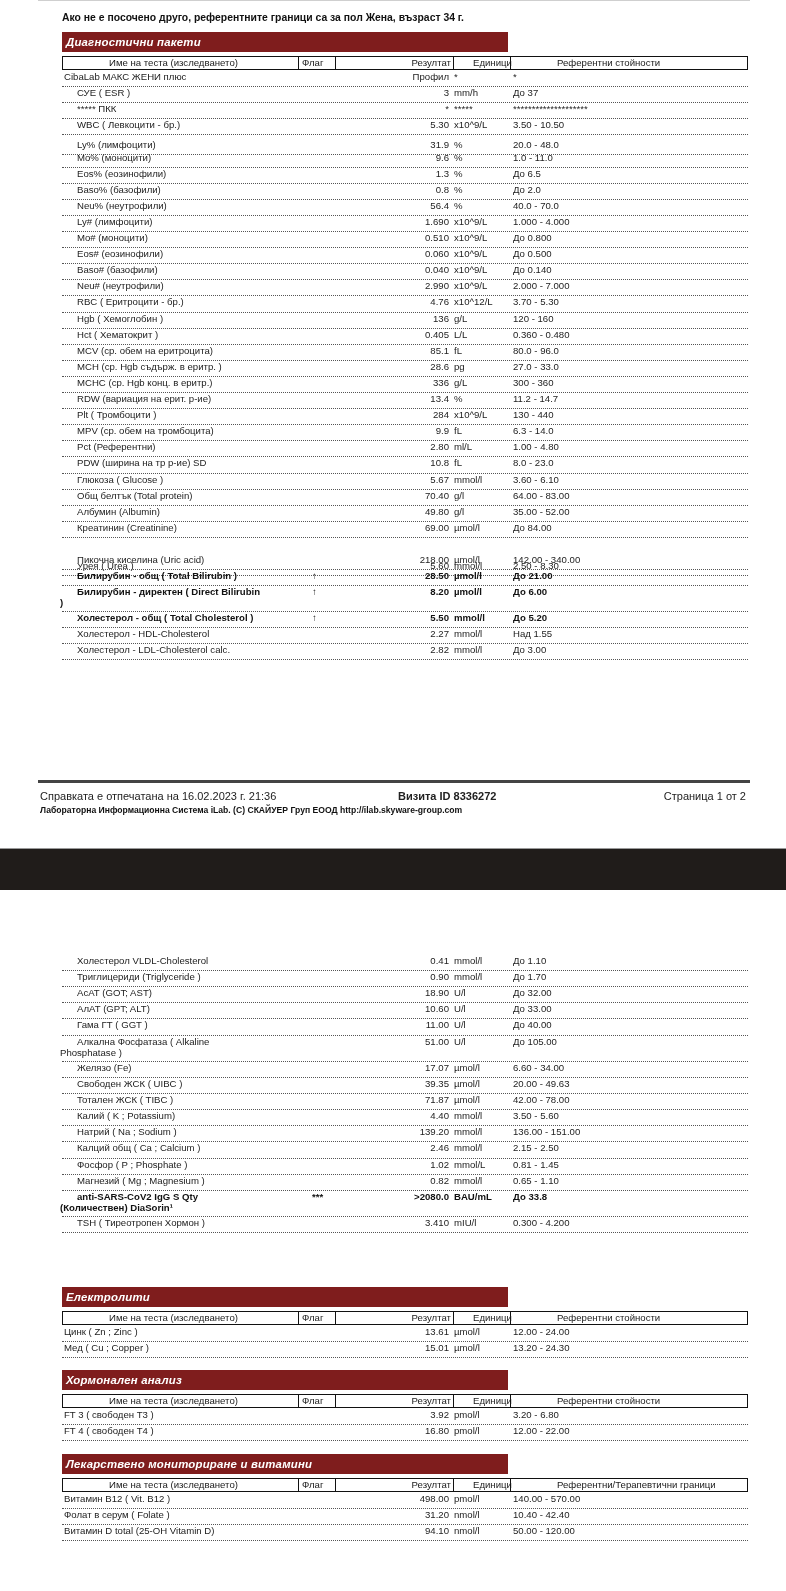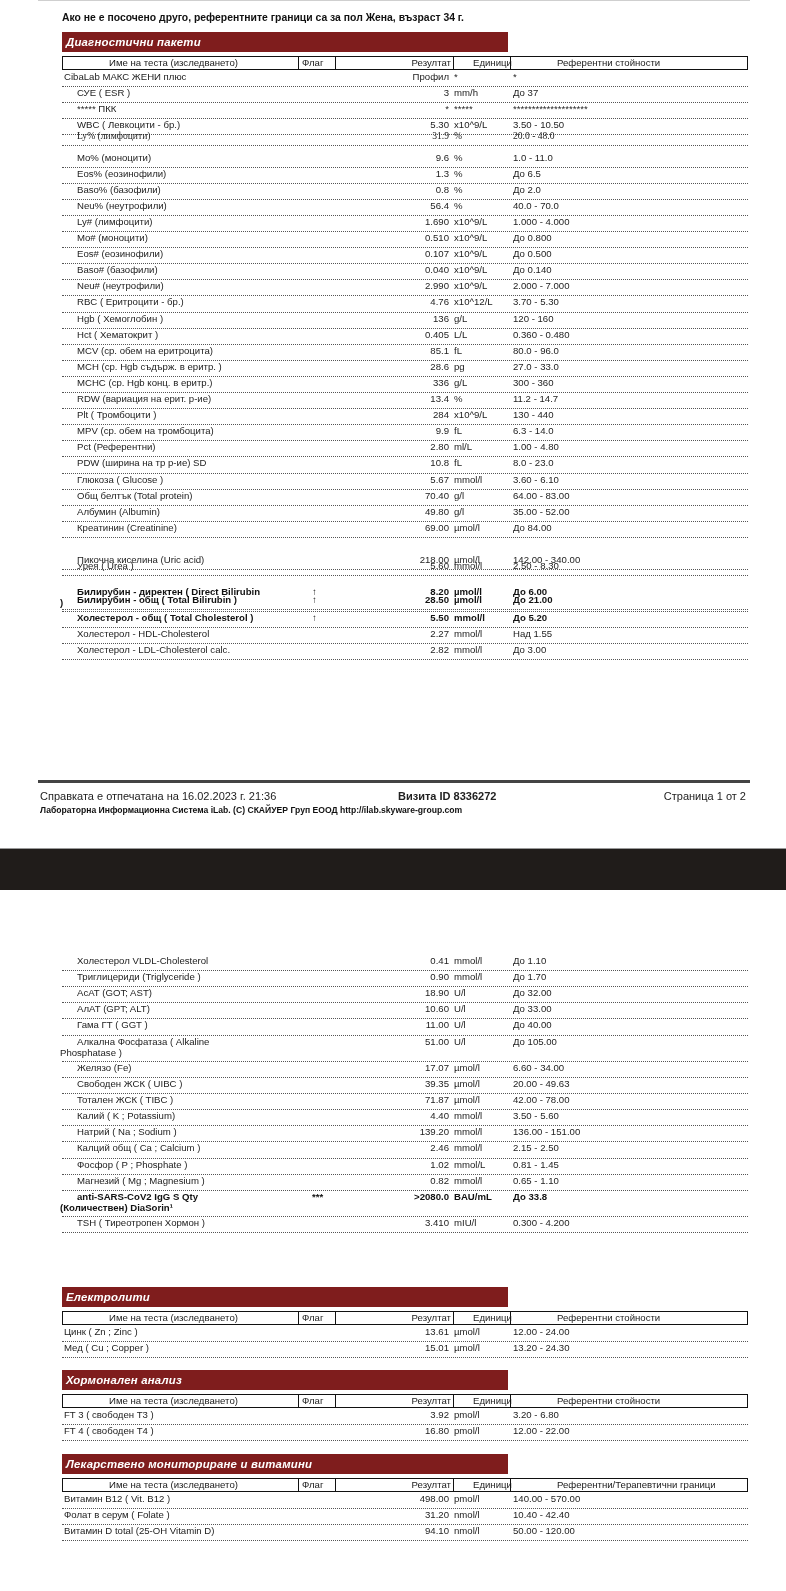--- a/index.html
+++ b/index.html
@@ -75,21 +75,21 @@
       <span class="c-unit">*****</span>
       <span class="c-ref">********************</span>
     </div>
     <div class="row dotted" style="top: 119.3px; height: 15.2px;">
       <span class="c-name indent">WBC ( Левкоцити - бр.)</span>
       <span class="c-flag"></span>
       <span class="c-res">5.30</span>
       <span class="c-unit">x10^9/L</span>
       <span class="c-ref">3.50 - 10.50</span>
     </div>
-    <div class="row dotted" style="top: 130px; height: 15.2px; font-family: Liberation Serif, serif;">
+    <div class="row dotted" style="top: 139px; height: 15.2px;">
       <span class="c-name indent">Ly% (лимфоцити)</span>
       <span class="c-flag"></span>
       <span class="c-res">31.9</span>
       <span class="c-unit">%</span>
       <span class="c-ref">20.0 - 48.0</span>
     </div>
     <div class="row dotted" style="top: 151.5px; height: 15.2px;">
       <span class="c-name indent">Mo% (моноцити)</span>
       <span class="c-flag"></span>
       <span class="c-res">9.6</span>
@@ -127,21 +127,21 @@
     <div class="row dotted" style="top: 232px; height: 15.2px;">
       <span class="c-name indent">Mo# (моноцити)</span>
       <span class="c-flag"></span>
       <span class="c-res">0.510</span>
       <span class="c-unit">x10^9/L</span>
       <span class="c-ref">До 0.800</span>
     </div>
     <div class="row dotted" style="top: 248.1px; height: 15.2px;">
       <span class="c-name indent">Eos# (еозинофили)</span>
       <span class="c-flag"></span>
-      <span class="c-res">0.107</span>
+      <span class="c-res">0.060</span>
       <span class="c-unit">x10^9/L</span>
       <span class="c-ref">До 0.500</span>
     </div>
     <div class="row dotted" style="top: 264.2px; height: 15.2px;">
       <span class="c-name indent">Baso# (базофили)</span>
       <span class="c-flag"></span>
       <span class="c-res">0.040</span>
       <span class="c-unit">x10^9/L</span>
       <span class="c-ref">До 0.140</span>
     </div>
@@ -264,21 +264,21 @@
       <span class="c-unit">mmol/l</span>
       <span class="c-ref">2.50 - 8.30</span>
     </div>
     <div class="row dotted" style="top: 554px; height: 15.2px;">
       <span class="c-name indent">Пикочна киселина (Uric acid)</span>
       <span class="c-flag"></span>
       <span class="c-res">218.00</span>
       <span class="c-unit">µmol/l</span>
       <span class="c-ref">142.00 - 340.00</span>
     </div>
-    <div class="row dotted bold" style="top: 570.1px; height: 15.2px; margin-top: 24px;">
+    <div class="row dotted bold" style="top: 570.1px; height: 15.2px;">
       <span class="c-name indent">Билирубин - общ ( Total Bilirubin )</span>
       <span class="c-flag">↑</span>
       <span class="c-res">28.50</span>
       <span class="c-unit">µmol/l</span>
       <span class="c-ref">До 21.00</span>
     </div>
     <div class="row dotted bold" style="top: 586.2px; height: 25px;">
       <span class="wrap2" style="left: -2px;">)</span>
       <span class="c-name indent">Билирубин - директен ( Direct Bilirubin</span>
       <span class="c-flag">↑</span>

